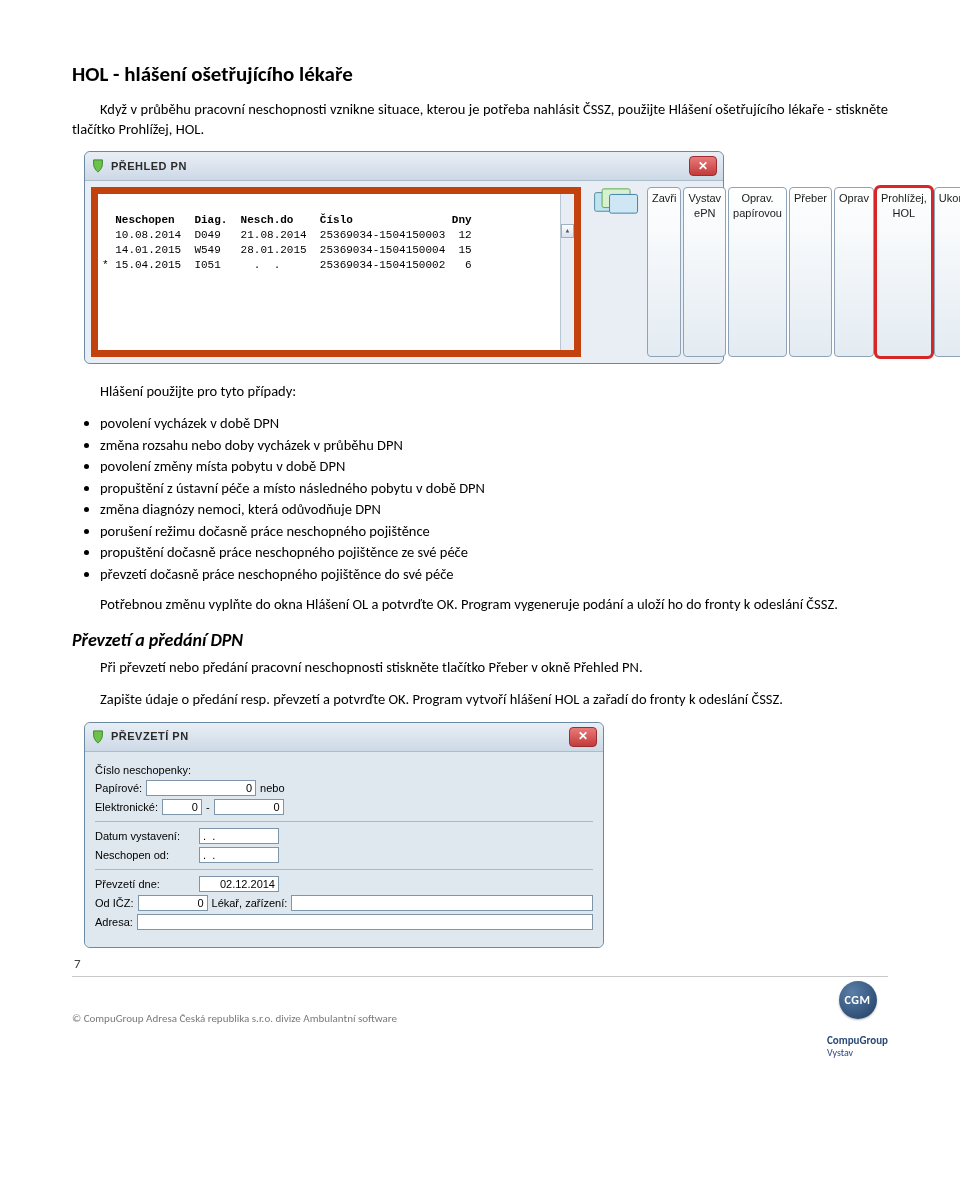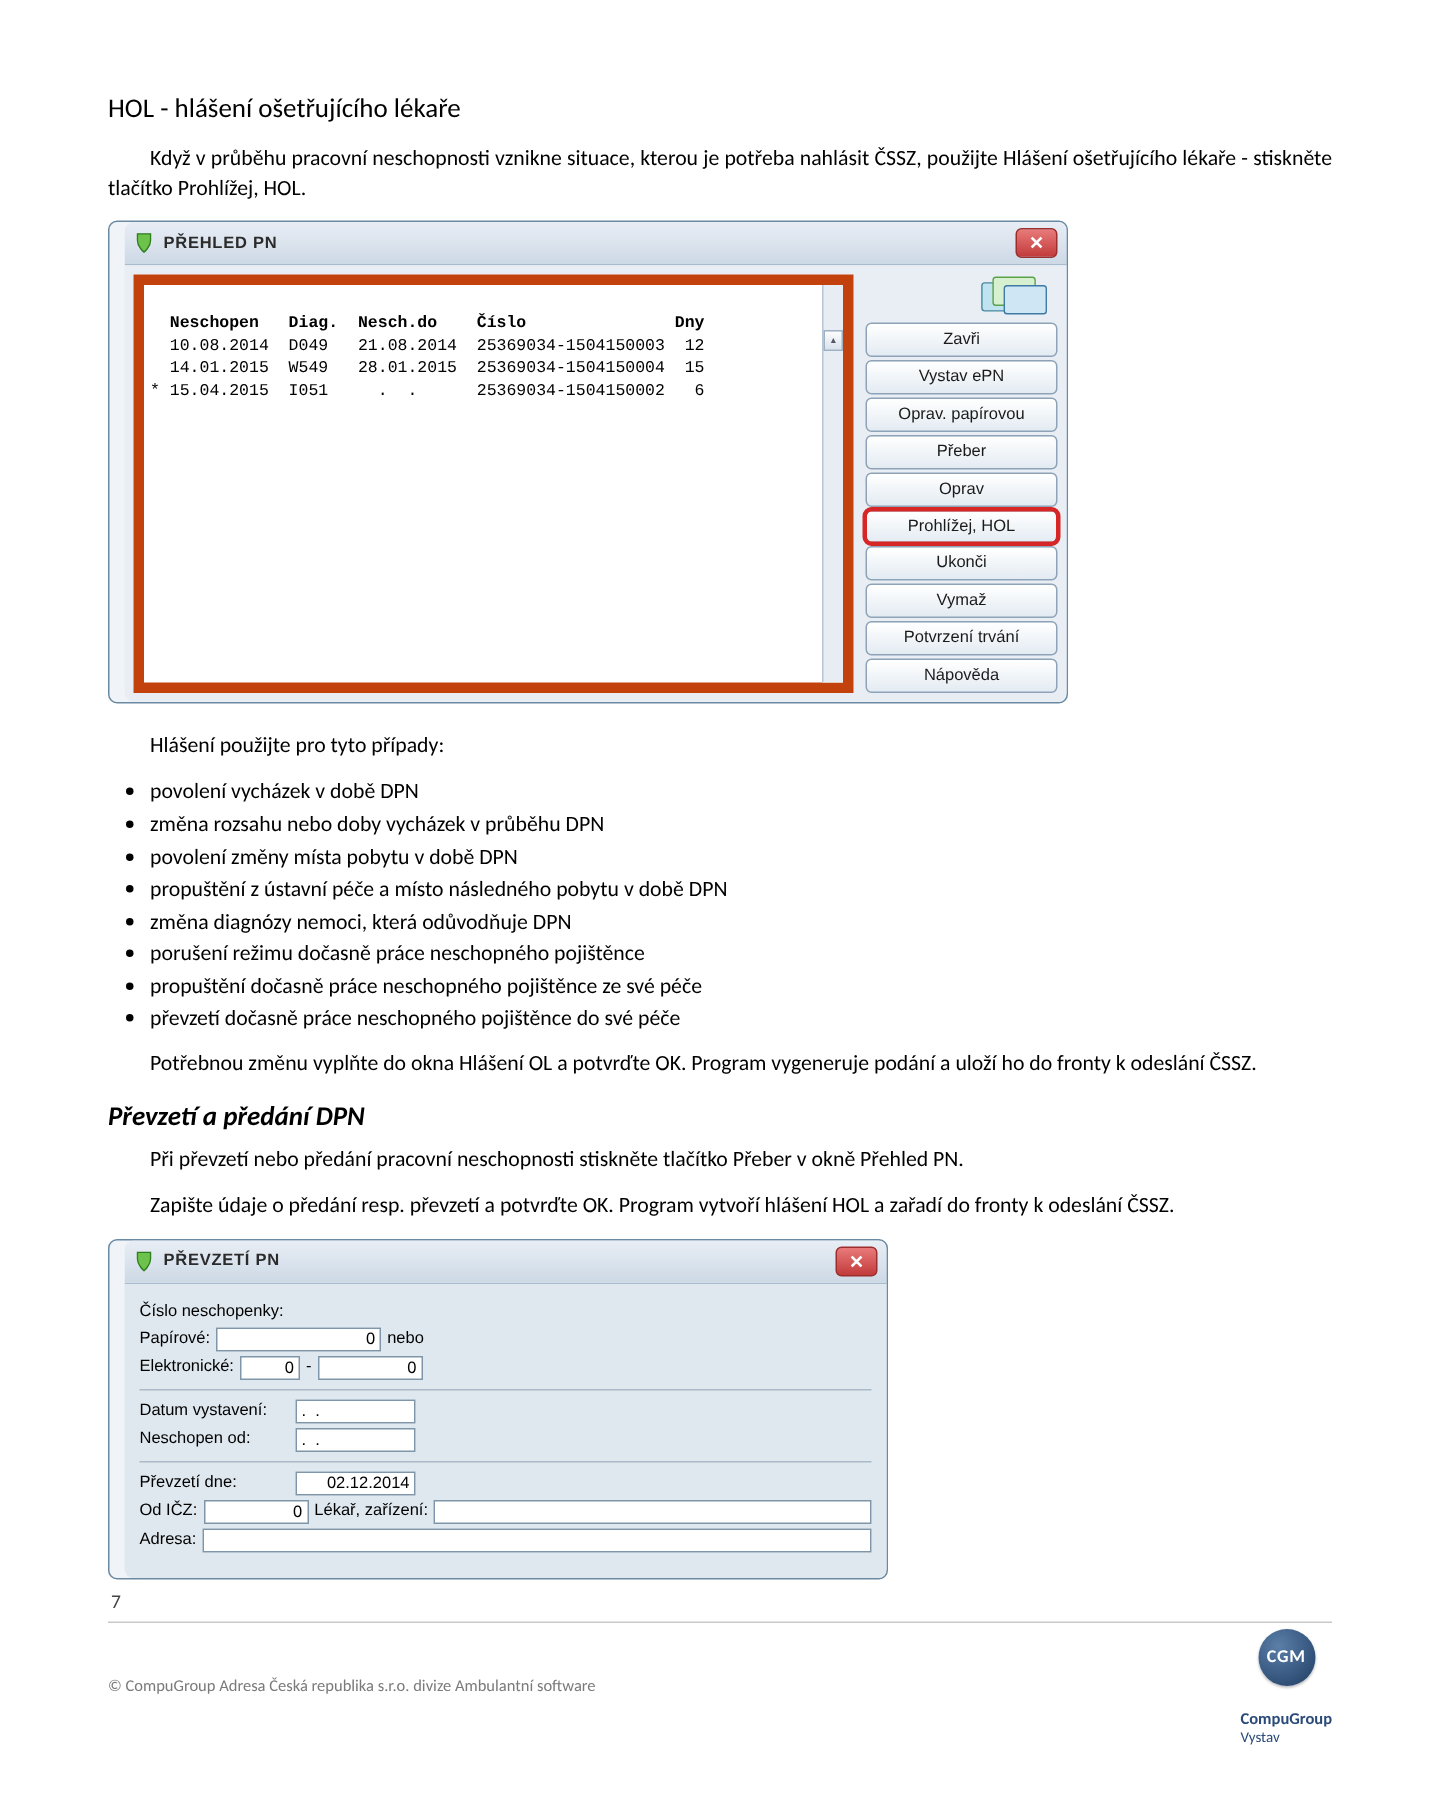--- a/index.html
+++ b/index.html
@@ -6,22 +6,22 @@
   body {
     font-family: Calibri, Arial, sans-serif;
     margin: 0;
     padding: 60px 72px 40px 72px;
     background: #fff;
     color: #000;
     font-size: 14.5px;
     line-height: 1.35;
   }
   h2.main-heading {
-    font-size: 18px;
-    font-weight: normal;
+    font-size: 21px;
+    font-weight: bold;
     margin: 0 0 12px 0;
   }
   p.body-text {
     margin: 6px 0 12px 0;
     text-align: justify;
     text-indent: 28px;
   }
   ul.bullets {
     margin: 6px 0 10px 0;
     padding-left: 28px;
@@ -35,22 +35,21 @@
     font-weight: bold;
     margin: 14px 0 6px 0;
   }
   
   .window {
     border: 1px solid #6a8aa3;
     border-radius: 6px;
     background: #f0f4f8;
     font-family: Tahoma, Arial, sans-serif;
     font-size: 11px;
-    margin: 10px 0 18px 0;
-    padding-left: 10px;
+    margin: 10px 0 18px 12px;
   }
   .titlebar {
     display: flex;
     align-items: center;
     justify-content: space-between;
     background: linear-gradient(#e9eef5,#cdd9e6);
     border-bottom: 1px solid #a9bccd;
     padding: 4px 6px;
     border-radius: 6px 6px 0 0;
   }
@@ -99,21 +98,21 @@
     position:absolute; right:0; top:0; bottom:0; width:14px;
     background:#e7edf3; border-left:1px solid #b8c6d4;
   }
   .pn-list .scroll .arrow {
     height:14px; background:linear-gradient(#fdfdfd,#d9e2ec);
     border:1px solid #9fb2c4; font-size:9px;
     display:flex;align-items:center;justify-content:center; color:#556;
   }
   .pn-side {
     width:128px;
-    display:flex; flex-direction:column; gap:2px;
+    display:flex; flex-direction:row; gap:2px;
   }
   .deco-cards {
     height:28px; margin-bottom:2px;
     display:flex; justify-content:flex-end;
   }
   .deco-cards svg { height:28px; }
   .ui-btn {
     border:1px solid #8ea3b7;
     border-radius:4px;
     background:linear-gradient(#ffffff,#e3ebf2);

